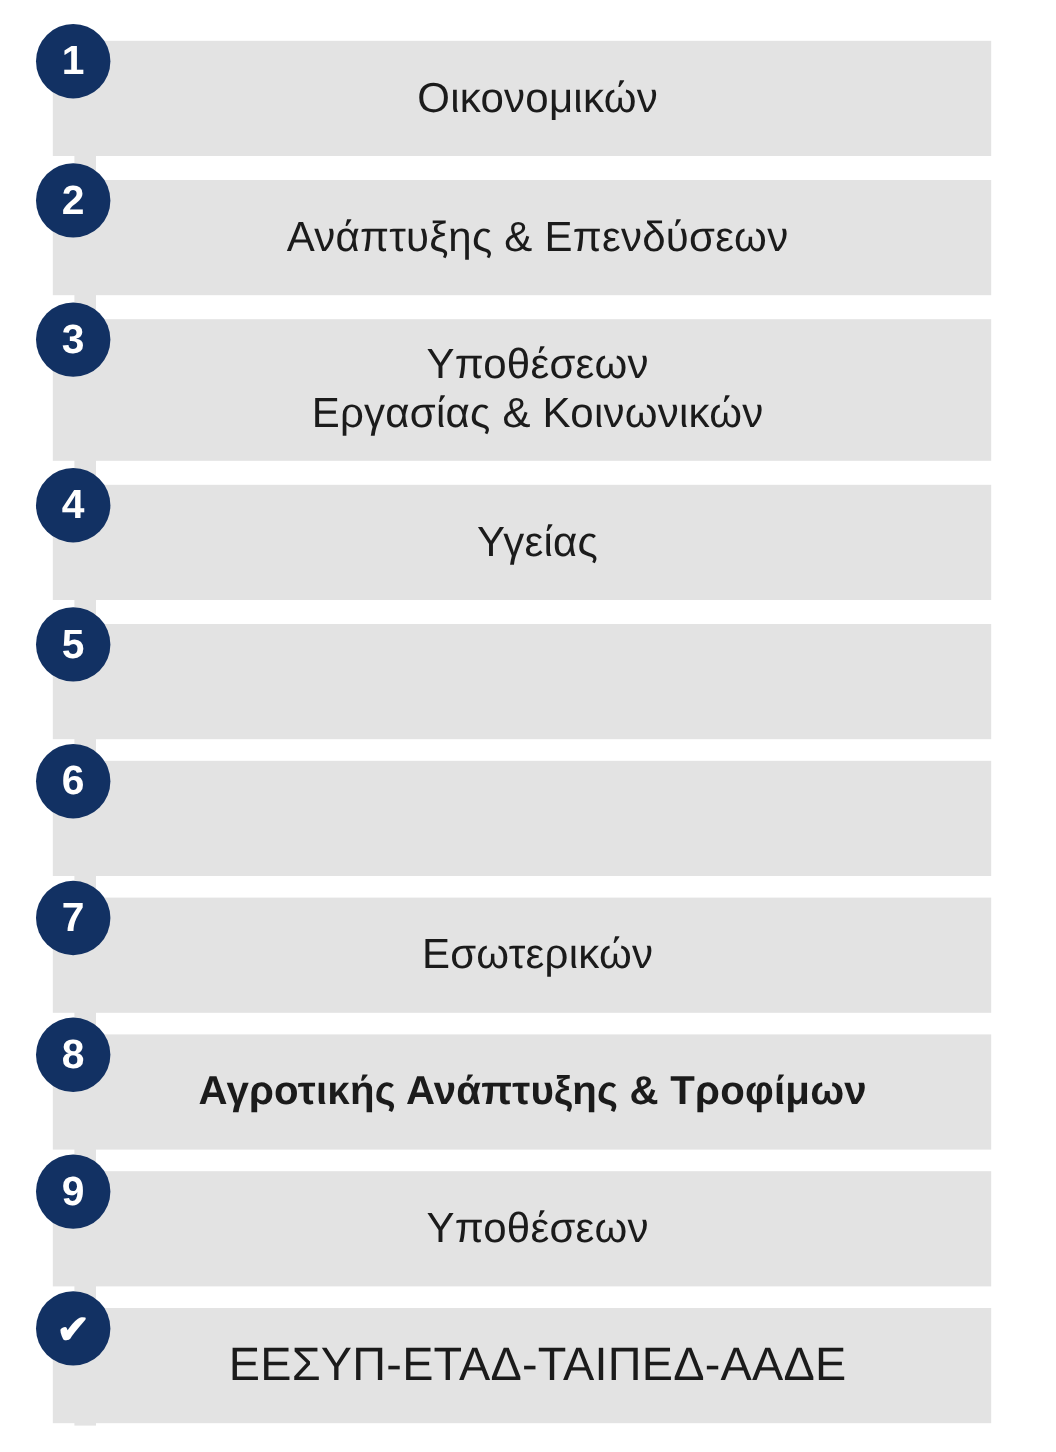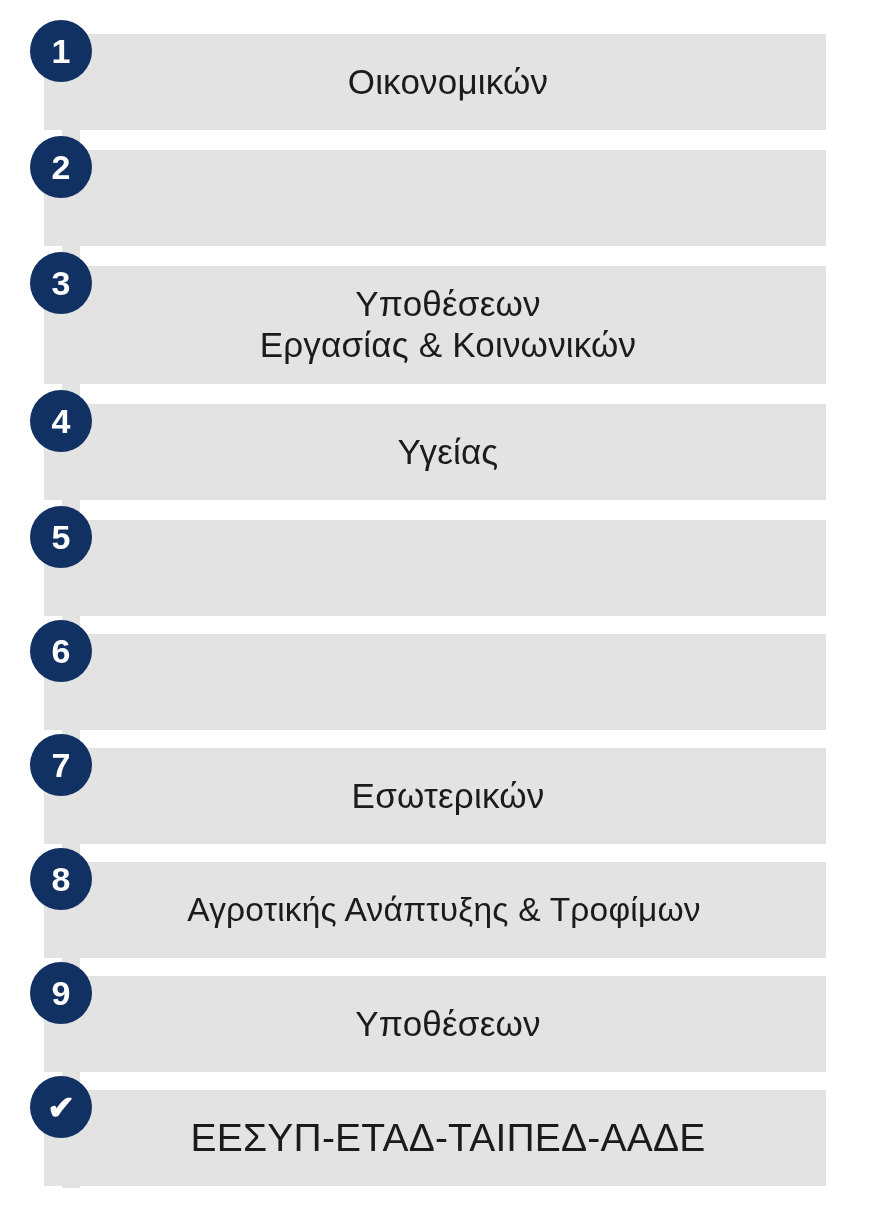--- a/index.html
+++ b/index.html
@@ -97,20 +97,21 @@
     font-size: 35px;
   }
 
   .label.small {
     font-size: 39px;
   }
 
   .label.wide {
     font-size: 33.5px;
     padding-left: 18px;
+    font-weight: bold;
   }
 
   .label span.line {
     display: block;
   }
 </style>
 </head>
 <body>
 
 <div class="diagram">
@@ -123,20 +124,23 @@
       <div class="bar"></div>
       <div class="badge">1</div>
       <div class="label">
         <span class="line">Οικονομικών</span>
       </div>
     </div>
 
     <div class="row" style="top:150px;">
       <div class="bar"></div>
       <div class="badge">2</div>
+      <div class="label">
+        <span class="line">Ανάπτυξης &amp; Επενδύσεων</span>
+      </div>
     </div>
 
     <div class="row" style="top:266px; height:118px;">
       <div class="bar" style="height:118px;"></div>
       <div class="badge">3</div>
       <div class="label two-line">
         <span class="line">Υποθέσεων</span>
         <span class="line">Εργασίας &amp; Κοινωνικών</span>
       </div>
     </div>

